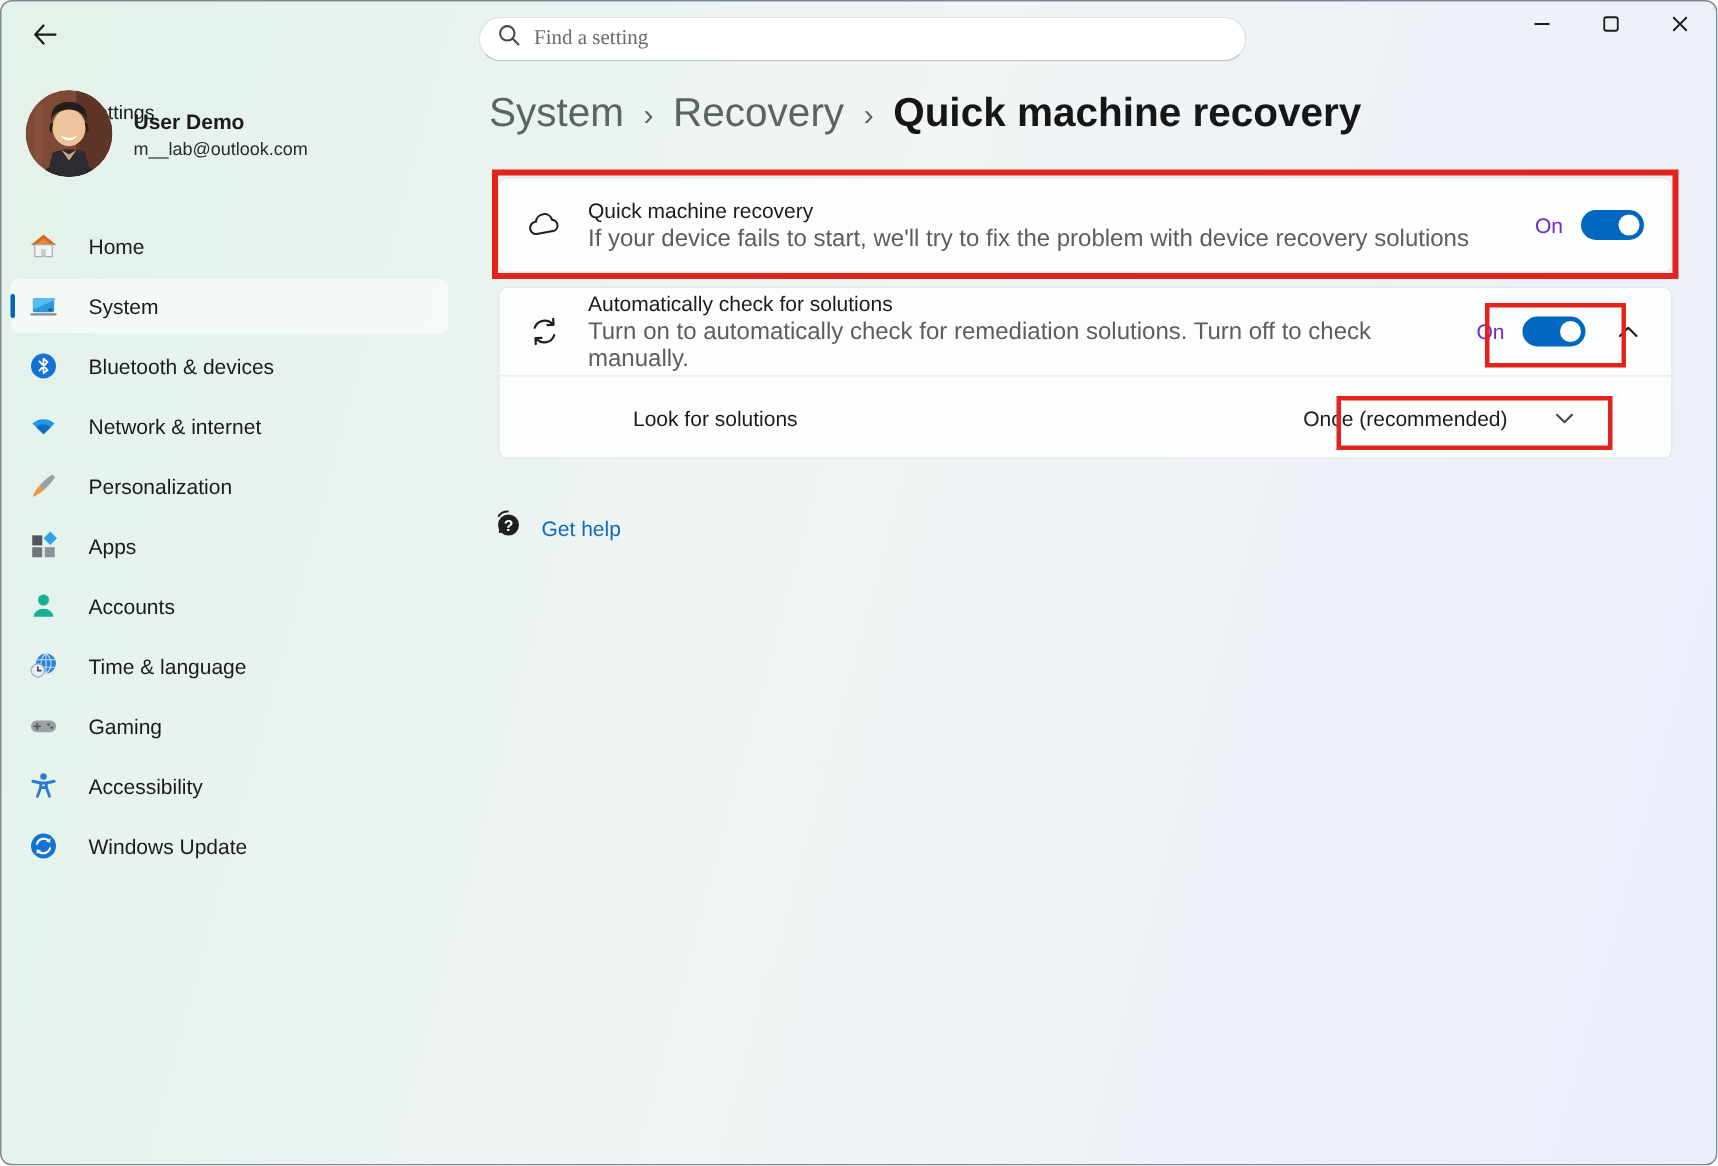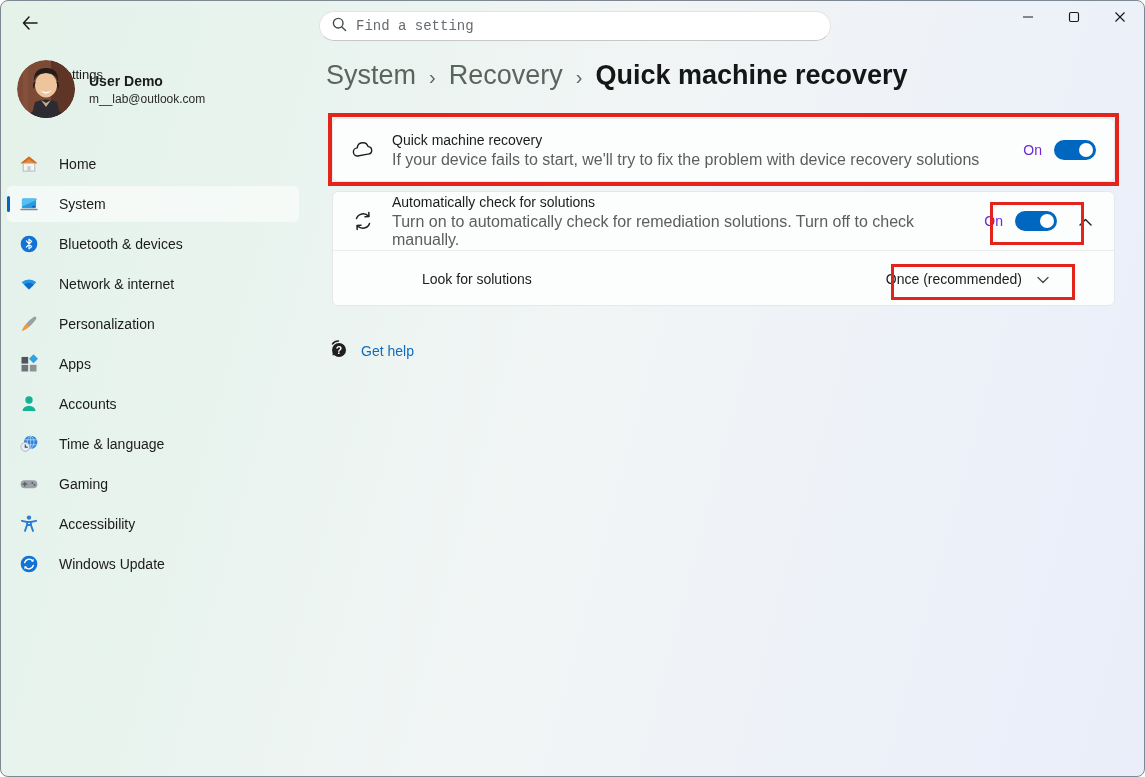--- a/index.html
+++ b/index.html
@@ -14,21 +14,21 @@
   .back-btn { position:absolute; left:14px; top:13px; width:30px; height:22px; display:flex; align-items:center; justify-content:center; border-radius:4px; cursor:pointer; }
   .app-title { position:absolute; left:55px; top:18px; font-size:13px; color:#1b1b1b;margin-top:48px; }
   .win-controls { position:absolute; right:1px; top:0; display:flex; }
   .win-btn { width:46px; height:34px; display:flex; align-items:center; justify-content:center; }
   
   .searchbox {
     position:absolute; left:318px; top:10px; width:512px; height:30px;
     background:#ffffff; border:1px solid #e3e3e3; border-bottom-color:#c7c7c7;
     border-radius:16px; display:flex; align-items:center; padding:0 12px; gap:9px;
   }
-  .searchbox input { border:none; outline:none; flex:1; font-size:14px; color:#1b1b1b; background:transparent; font-family:Liberation Mono, monospace; }
+  .searchbox input { border:none; outline:none; flex:1; font-size:14px; color:#1b1b1b; background:transparent; font-family:Liberation Serif, serif; }
   .searchbox input::placeholder { color:#666b70; }
   
   .avatar { position:absolute; left:16px; top:59px; width:58px; height:58px; border-radius:50%; overflow:hidden; }
   .profile-name { position:absolute; left:88px; top:72px; font-size:14px; font-weight:700; color:#1b1b1b; }
   .profile-email { position:absolute; left:88px; top:91px; font-size:12px; color:#2b2b2b; }
   
   .nav { position:absolute; left:6px; top:145px; width:292px; }
   .nav-item { position:relative; height:36px; margin-bottom:4px; border-radius:5px; display:flex; align-items:center; padding-left:12px; gap:20px; cursor:pointer; }
   .nav-item.selected { background:rgba(255,255,255,0.55); }
   .accent-pill { display:none; position:absolute; left:0; top:10px; width:3px; height:16px; border-radius:2px; background:#0067c0; }
@@ -47,21 +47,21 @@
   .card-icon { width:24px; display:flex; align-items:center; justify-content:center; margin-right:17px; }
   .card-text { display:flex; flex-direction:column; gap:3px; }
   .card-title { font-size:14px; color:#1b1b1b; }
   .card-desc { font-size:16px; color:#5d5d5d; }
   .spacer { flex:1; }
   .on-label { font-size:14px; color:#6d28d9; margin-right:12px; }
   .toggle { position:relative; width:42px; height:20px; border-radius:10px; background:#0067c0; cursor:pointer; flex:none; }
   .toggle .knob { position:absolute; right:3px; top:3px; width:14px; height:14px; border-radius:50%; background:#ffffff; }
   .divider { border-top:1px solid #ececec; }
   .chev-btn { margin-left:17px; display:flex; align-items:center; justify-content:center; width:22px; height:22px; cursor:pointer; }
-  .dropdown { display:flex; align-items:center; gap:15px; margin-right:47px; cursor:pointer; }
+  .dropdown { display:flex; align-items:center; gap:32px; margin-right:47px; cursor:pointer; }
   .dropdown-value { font-size:14px; color:#1b1b1b; }
   
   .annotation { position:absolute; border:4px solid #e2241d; pointer-events:none; z-index:6; }
   .annotation.thin { border-width:3px; }
   
   .gethelp { position:absolute; left:327px; top:338px; display:flex; align-items:center; gap:13px; }
   .gethelp a { font-size:14px; color:#0f6cbd; text-decoration:none; cursor:pointer; }
 </style>
 </head>
 <body>

